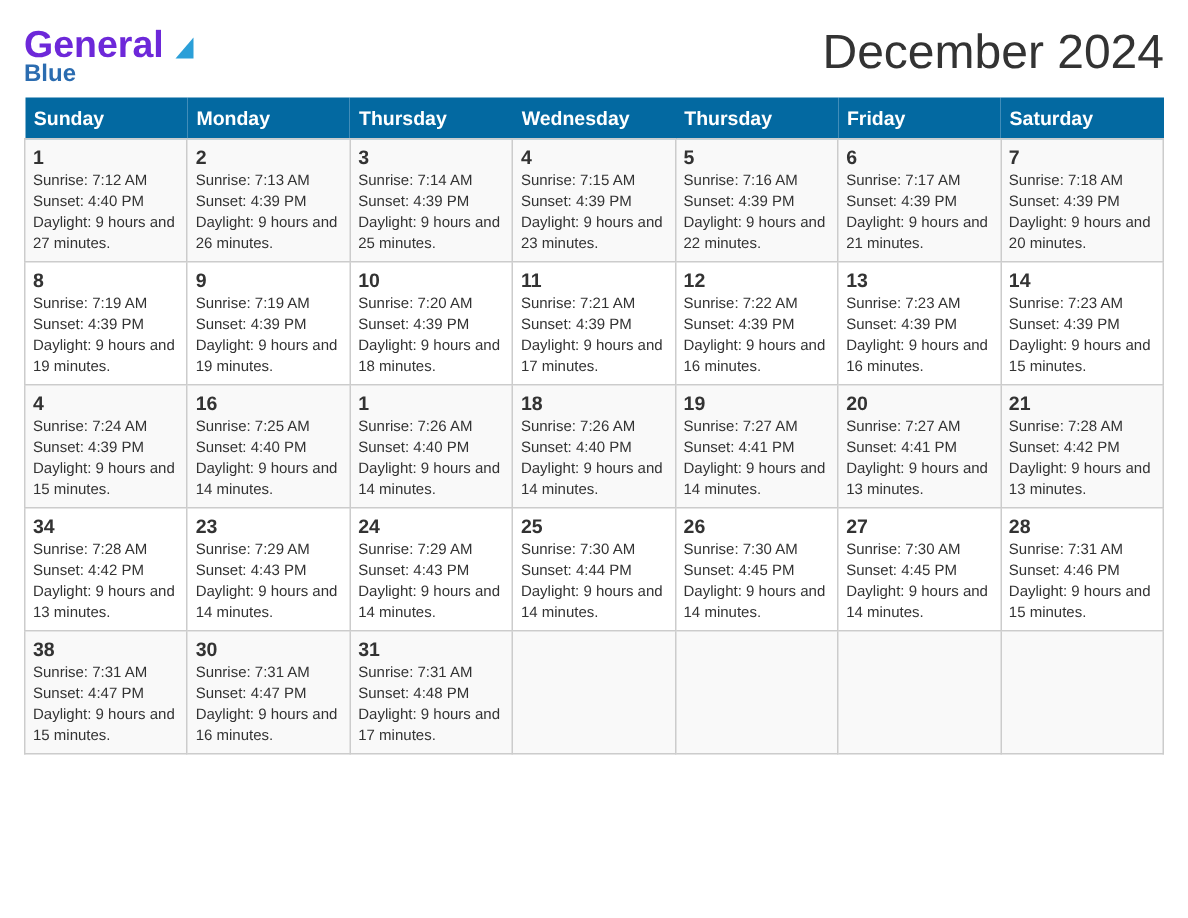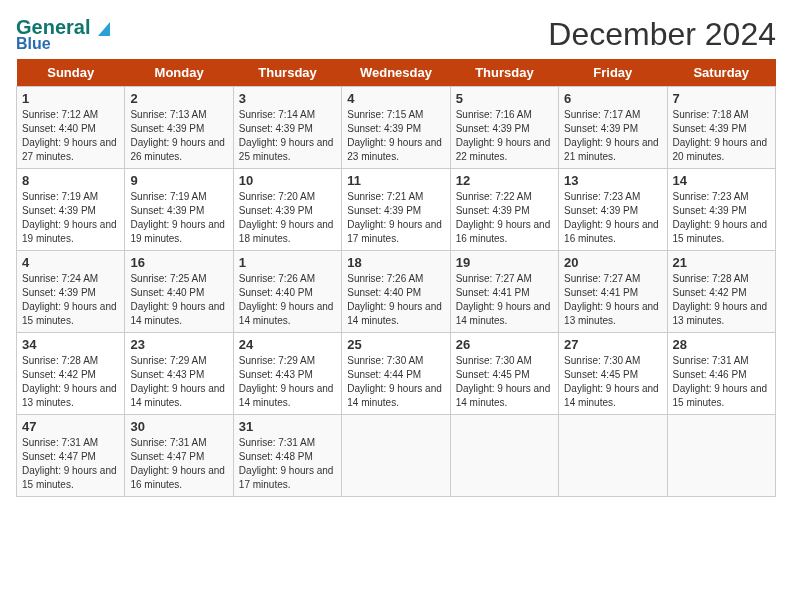--- a/index.html
+++ b/index.html
@@ -32,23 +32,23 @@
     .location {
       font-size: 14px;
       color: #333;
     }
     table {
       width: 100%;
       border-collapse: collapse;
       font-size: 10.5px;
     }
     thead tr th {
-      background-color: #c2410c;
+      background-color: #0369a1;
       color: #fff;
-      text-align: center;
+      text-align: left;
       padding: 6px 6px;
       font-size: 13px;
       font-weight: bold;
     }
     tbody tr td {
       border: 1px solid #ccc;
       vertical-align: top;
       padding: 4px 5px;
       width: 14.28%;
       height: 74px;
@@ -74,21 +74,21 @@
     .empty-cell {
       background-color: #f9f9f9;
     }
   </style>
 </head>
 <body>
 
 <div class="header">
   <div class="logo">
     <div style="display:flex;align-items:center;">
-      <span style="font-size:20px;font-weight:bold;color:#0f766e;">General</span>
+      <span style="font-size:25px;font-weight:bold;color:#6d28d9;">General</span>
       <svg width="20" height="20" viewBox="0 0 20 20" style="margin-left:2px;">
         <polygon points="6,18 18,4 18,18" fill="#2b9fd8"></polygon>
       </svg>
     </div>
     <span style="font-size:16px;font-weight:bold;color:#2b6cb0;margin-top:-4px;">Blue</span>
   </div>
   <div class="title-block">
     <div class="month-year">December 2024</div>
   </div>
 </div>
@@ -333,21 +333,21 @@
           <span class="day-num">28</span>
           <span class="day-info">
             Sunrise: 7:31 AM<br>
             Sunset: 4:46 PM<br>
             Daylight: 9 hours and 15 minutes.
           </span>
         </td>
       </tr>
       <tr>
         <td>
-          <span class="day-num">47</span>
+          <span class="day-num">38</span>
           <span class="day-info">
             Sunrise: 7:31 AM<br>
             Sunset: 4:47 PM<br>
             Daylight: 9 hours and 15 minutes.
           </span>
         </td>
         <td>
           <span class="day-num">30</span>
           <span class="day-info">
             Sunrise: 7:31 AM<br>

